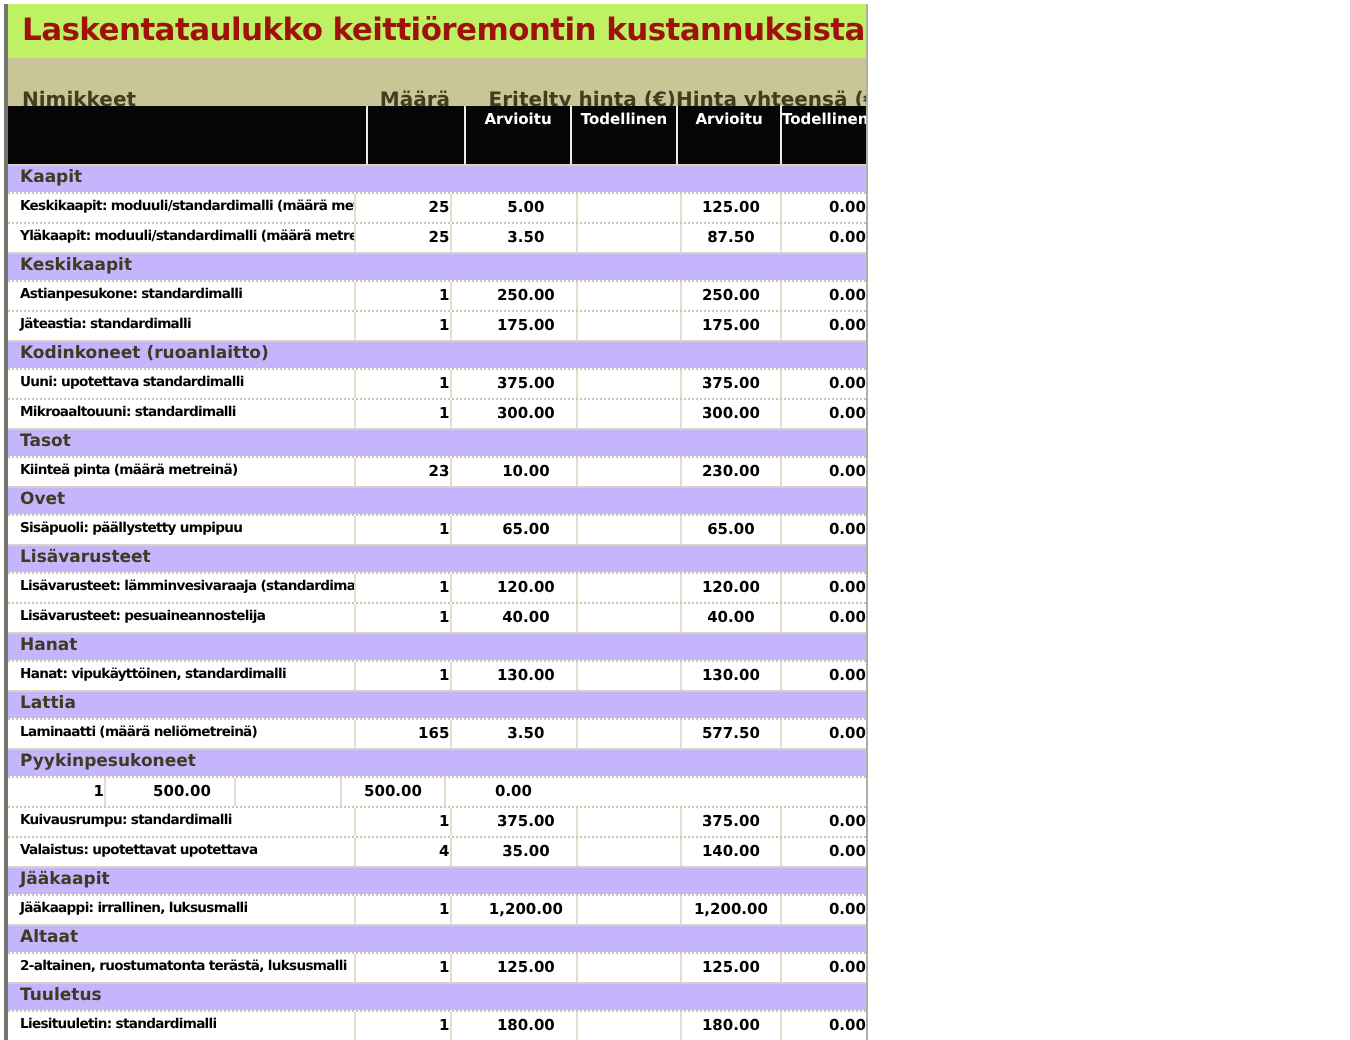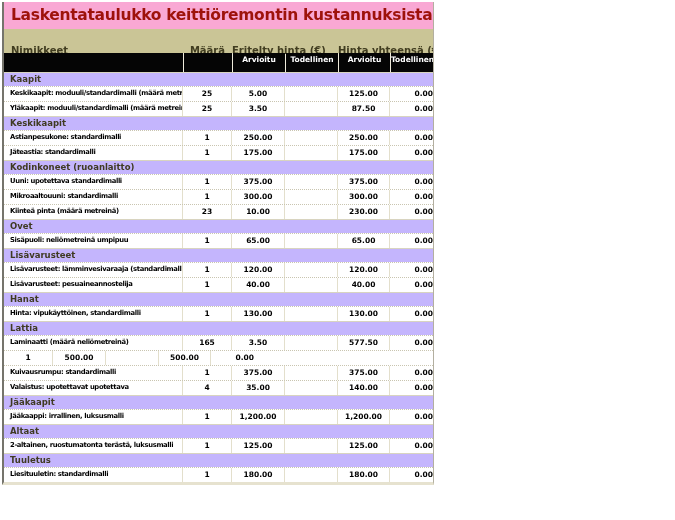--- a/index.html
+++ b/index.html
@@ -1,46 +1,46 @@
 <!DOCTYPE html>
 <html><head>
 <meta charset="utf-8">
 <style>
   html, body { margin:0; padding:0; width:675px; height:520px; overflow:hidden;
                background:#ffffff; font-family:"DejaVu Sans","Liberation Sans",sans-serif; }
   .tbl { position:absolute; left:2px; top:2px; width:429px;
          border-left:2px solid #75746c; border-right:1px solid #b3afa0;
          border-bottom:3px solid #e6e2cf; background:#fff; }
-  .title-bar { height:27px; background:#f9a8d4; color:#9e120b; font-weight:bold;
+  .title-bar { height:27px; background:#bef264; color:#9e120b; font-weight:bold;
                font-size:15.5px; line-height:27px; padding-left:7px; letter-spacing:-0.3px;
                white-space:nowrap; overflow:hidden; }
   .head-row { display:flex; height:24px; background:#cac596; color:#413d20;
               font-weight:bold; font-size:10px; align-items:center; }
   .hc { box-sizing:border-box; white-space:nowrap; overflow:hidden;margin-top:19px; }
   .hc.name { width:179px; padding-left:7px; }
   .hc.qty  { width:49px; text-align:center; }
-  .hc.grp1 { width:106px; text-align:left; }
+  .hc.grp1 { width:106px; text-align:right; }
   .hc.grp2 { width:95px; text-align:center; }
-  .sub-row { display:flex; height:19px; background:#efebdc; }
+  .sub-row { display:flex; height:29px; background:#efebdc; }
   .sub-cell { background:#050505; color:#ffffff; font-size:7.5px; font-weight:bold;
               text-align:center; line-height:13px; box-sizing:border-box; margin-right:1px;
               white-space:nowrap; overflow:hidden; }
   .sc-name { width:179px; } .sc-qty { width:48px; }
   .sc-a { width:52px; } .sc-b { width:52px; } .sc-c { width:51px; }
   .sc-d { width:42px; margin-right:0; }
   .cat-row { height:14px; background:#c4b5fd; border-top:1px solid #d8d4c0;
              box-sizing:border-box; color:#3f3a22; font-size:8.5px; font-weight:bold;
              line-height:13px; padding-left:6px; white-space:nowrap; overflow:hidden; }
   .data-row { display:flex; height:15px; background:#ffffff;
               border-top:1px dotted #c9c5b0; box-sizing:border-box; }
   .dc { box-sizing:border-box; border-right:1px solid #e3dfcc; font-size:7.5px;
         font-weight:bold; color:#000; line-height:13px; overflow:hidden; white-space:nowrap; }
   .dc.name { width:179px; padding-left:6px; font-size:6.8px; letter-spacing:-0.35px; }
-  .dc.qty  { width:49px; text-align:center; }
-  .dc.p1   { width:53px; text-align:center; }
+  .dc.qty  { width:49px; text-align:right; }
+  .dc.p1   { width:53px; text-align:center;margin-left:12px; }
   .dc.p2   { width:53px; text-align:center; }
   .dc.p3   { width:52px; text-align:center; }
   .dc.last { width:43px; text-align:right; border-right:none; }
 </style>
 </head>
 <body>
 
 <div class="tbl">
   <div class="title-bar">Laskentataulukko keittiöremontin kustannuksista</div>
 
@@ -105,31 +105,32 @@
         <div class="dc last">0.00</div>
       </div>
       <div class="data-row">
         <div class="dc name">Mikroaaltouuni: standardimalli</div>
         <div class="dc qty">1</div>
         <div class="dc p1">300.00</div>
         <div class="dc p2"></div>
         <div class="dc p3">300.00</div>
         <div class="dc last">0.00</div>
       </div>
+      <div class="cat-row">Tasot</div>
       <div class="data-row">
         <div class="dc name">Kiinteä pinta (määrä metreinä)</div>
         <div class="dc qty">23</div>
         <div class="dc p1">10.00</div>
         <div class="dc p2"></div>
         <div class="dc p3">230.00</div>
         <div class="dc last">0.00</div>
       </div>
       <div class="cat-row">Ovet</div>
       <div class="data-row">
-        <div class="dc name">Sisäpuoli: neliömetreinä umpipuu</div>
+        <div class="dc name">Sisäpuoli: päällystetty umpipuu</div>
         <div class="dc qty">1</div>
         <div class="dc p1">65.00</div>
         <div class="dc p2"></div>
         <div class="dc p3">65.00</div>
         <div class="dc last">0.00</div>
       </div>
       <div class="cat-row">Lisävarusteet</div>
       <div class="data-row">
         <div class="dc name">Lisävarusteet: lämminvesivaraaja (standardimalli)</div>
         <div class="dc qty">1</div>
@@ -141,36 +142,37 @@
       <div class="data-row">
         <div class="dc name">Lisävarusteet: pesuaineannostelija</div>
         <div class="dc qty">1</div>
         <div class="dc p1">40.00</div>
         <div class="dc p2"></div>
         <div class="dc p3">40.00</div>
         <div class="dc last">0.00</div>
       </div>
       <div class="cat-row">Hanat</div>
       <div class="data-row">
-        <div class="dc name">Hinta: vipukäyttöinen, standardimalli</div>
+        <div class="dc name">Hanat: vipukäyttöinen, standardimalli</div>
         <div class="dc qty">1</div>
         <div class="dc p1">130.00</div>
         <div class="dc p2"></div>
         <div class="dc p3">130.00</div>
         <div class="dc last">0.00</div>
       </div>
       <div class="cat-row">Lattia</div>
       <div class="data-row">
         <div class="dc name">Laminaatti (määrä neliömetreinä)</div>
         <div class="dc qty">165</div>
         <div class="dc p1">3.50</div>
         <div class="dc p2"></div>
         <div class="dc p3">577.50</div>
         <div class="dc last">0.00</div>
       </div>
+      <div class="cat-row">Pyykinpesukoneet</div>
       <div class="data-row">
         <div class="dc qty">1</div>
         <div class="dc p1">500.00</div>
         <div class="dc p2"></div>
         <div class="dc p3">500.00</div>
         <div class="dc last">0.00</div>
       </div>
       <div class="data-row">
         <div class="dc name">Kuivausrumpu: standardimalli</div>
         <div class="dc qty">1</div>

